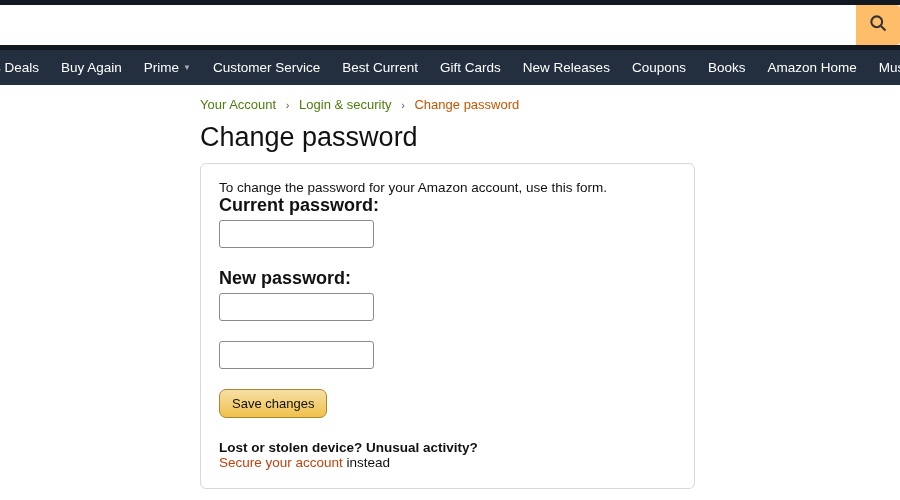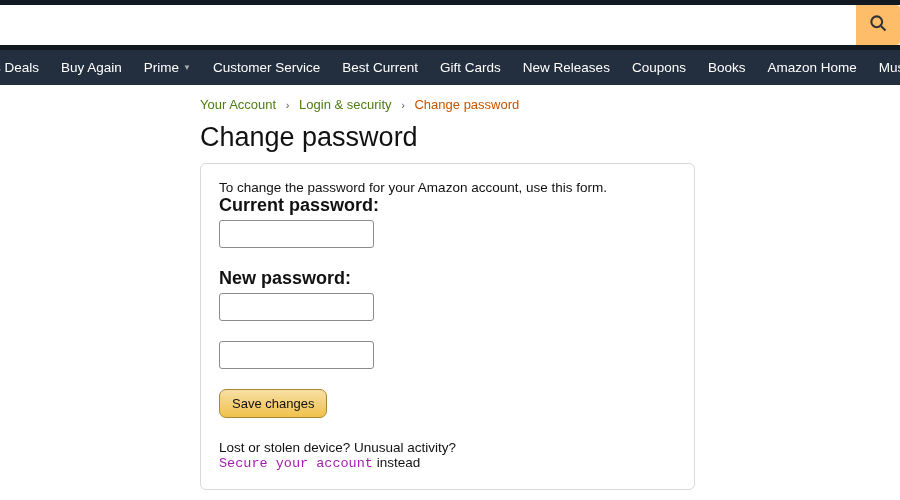--- a/index.html
+++ b/index.html
@@ -137,26 +137,25 @@
       border-radius: 7px;
       padding: 6px 12px;
       font-size: 13px;
       cursor: pointer;
       color: #111;
     }
     .footer-note {
       margin-top: 22px;
       font-size: 13.5px;
     }
-    .footer-note .bold { font-weight: 400; }
+    .footer-note .bold { font-weight: 700; }
     .footer-note a {
-      color: #a21caf;
+      color: #c2410c;
       text-decoration: none;
       cursor: pointer;
-      font-family: Liberation Mono, monospace;
     }
   </style>
 </head>
 <body>
 
 <div class="top-dark-bar"></div>
 
 <div class="search-row">
   <div class="search-input-wrap">
     <input class="search-input" type="text" placeholder="" style="">

